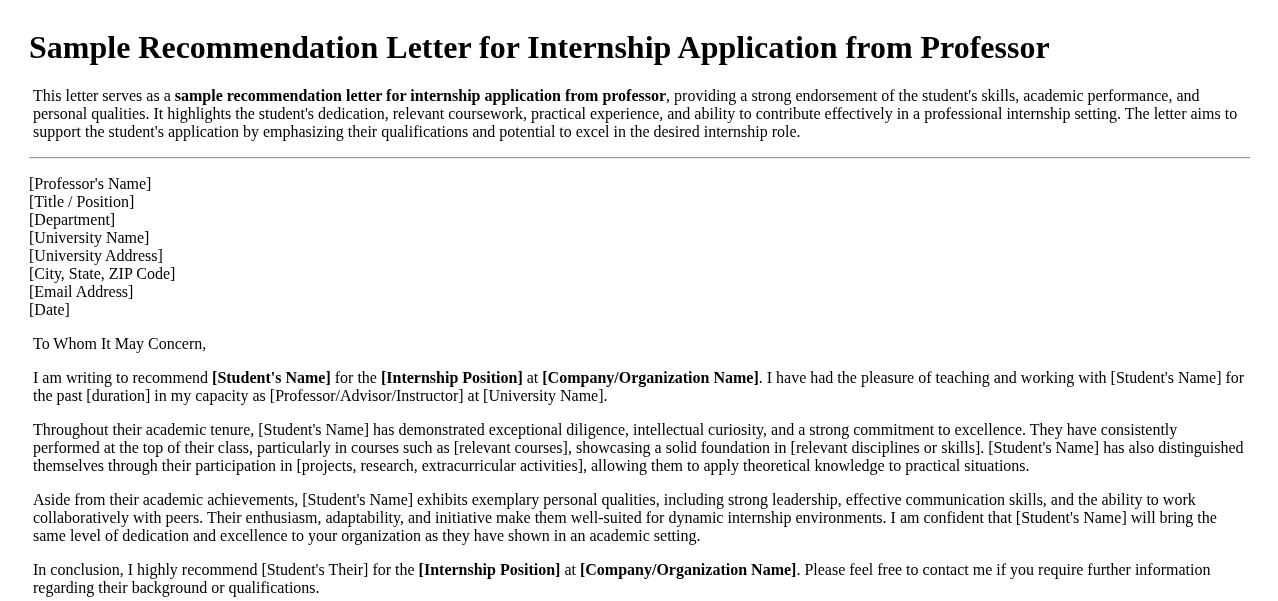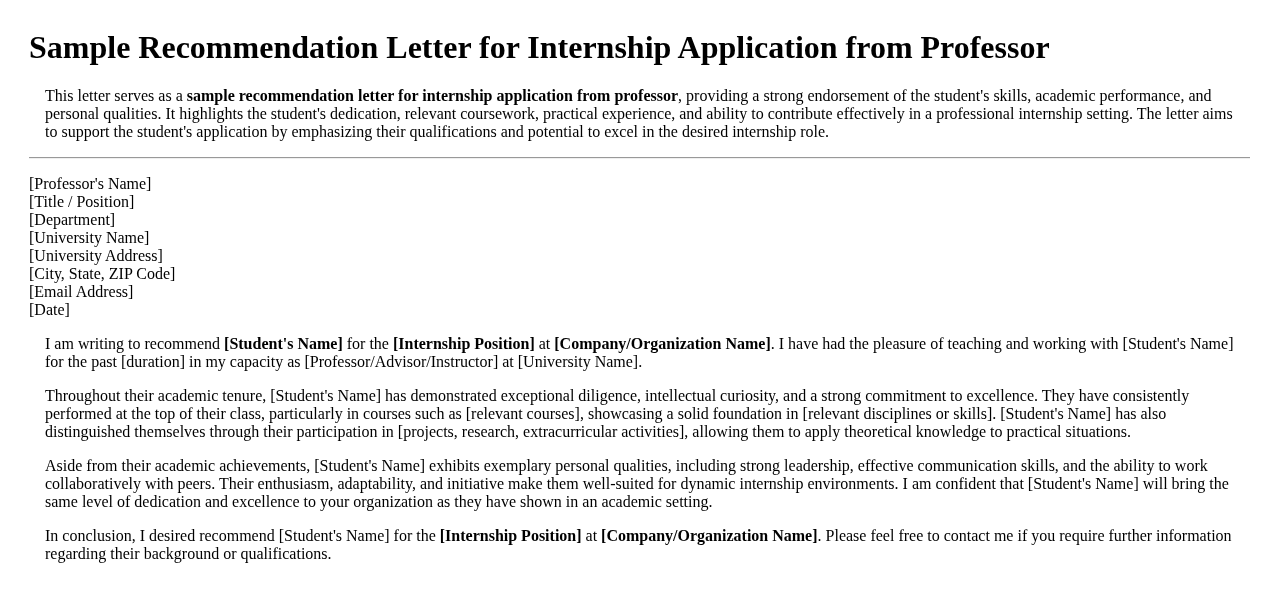--- a/index.html
+++ b/index.html
@@ -21,21 +21,21 @@
     padding: 8px 28px 0 29px;
     font-family: Liberation Serif, serif;
   }
   h1.doc-title {
     font-size: 32px;
     font-weight: bold;
     margin: 21px 0 21px 0;
     letter-spacing: 0;
   }
   p {
-    margin: 16px 16px;
+    margin: 16px 4px;
   }
   .seg-bold { font-weight: bold; }
   hr.divider {
     margin: 16px 0;
     border: 0;
     border-top: 1px solid #999999;
     border-bottom: 1px solid #efefef;
     height: 0;
   }
   .address-block { margin: 12px 0; }
@@ -46,22 +46,23 @@
 <div class="page">
 
   <h1 class="doc-title">Sample Recommendation Letter for Internship Application from Professor</h1>
 
   <p><span>This letter serves as a </span><span class="seg-bold">sample recommendation letter for internship application from professor</span><span>, providing a strong endorsement of the student's skills, academic performance, and personal qualities. It highlights the student's dedication, relevant coursework, practical experience, and ability to contribute effectively in a professional internship setting. The letter aims to support the student's application by emphasizing their qualifications and potential to excel in the desired internship role.</span></p>
 
   <hr class="divider">
 
   <p class="address-block">[Professor's Name]<br>[Title / Position]<br>[Department]<br>[University Name]<br>[University Address]<br>[City, State, ZIP Code]<br>[Email Address]<br>[Date]</p>
 
+  <p>To Whom It May Concern,</p>
 
   <p><span>I am writing to recommend </span><span class="seg-bold">[Student's Name]</span><span> for the </span><span class="seg-bold">[Internship Position]</span><span> at </span><span class="seg-bold">[Company/Organization Name]</span><span>. I have had the pleasure of teaching and working with [Student's Name] for the past [duration] in my capacity as [Professor/Advisor/Instructor] at [University Name].</span></p>
 
   <p><span>Throughout their academic tenure, [Student's Name] has demonstrated exceptional diligence, intellectual curiosity, and a strong commitment to excellence. They have consistently performed at the top of their class, particularly in courses such as [relevant courses], showcasing a solid foundation in [relevant disciplines or skills]. [Student's Name] has also distinguished themselves through their participation in [projects, research, extracurricular activities], allowing them to apply theoretical knowledge to practical situations.</span></p>
 
   <p><span>Aside from their academic achievements, [Student's Name] exhibits exemplary personal qualities, including strong leadership, effective communication skills, and the ability to work collaboratively with peers. Their enthusiasm, adaptability, and initiative make them well-suited for dynamic internship environments. I am confident that [Student's Name] will bring the same level of dedication and excellence to your organization as they have shown in an academic setting.</span></p>
 
-  <p><span>In conclusion, I desired recommend [Student's Name] for the </span><span class="seg-bold">[Internship Position]</span><span> at </span><span class="seg-bold">[Company/Organization Name]</span><span>. Please feel free to contact me if you require further information regarding their background or qualifications.</span></p>
+  <p><span>In conclusion, I highly recommend [Student's Their] for the </span><span class="seg-bold">[Internship Position]</span><span> at </span><span class="seg-bold">[Company/Organization Name]</span><span>. Please feel free to contact me if you require further information regarding their background or qualifications.</span></p>
 
 </div>
 
 </body></html>

